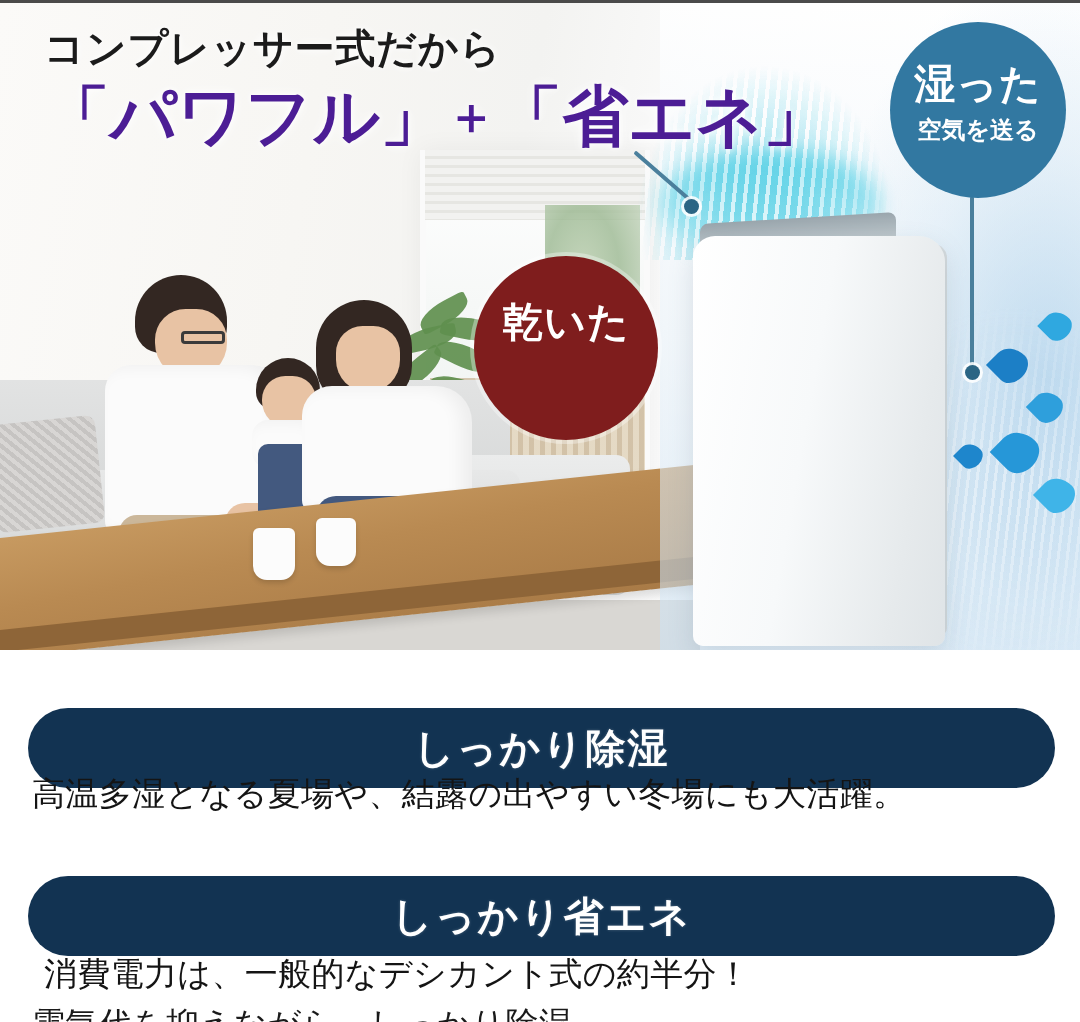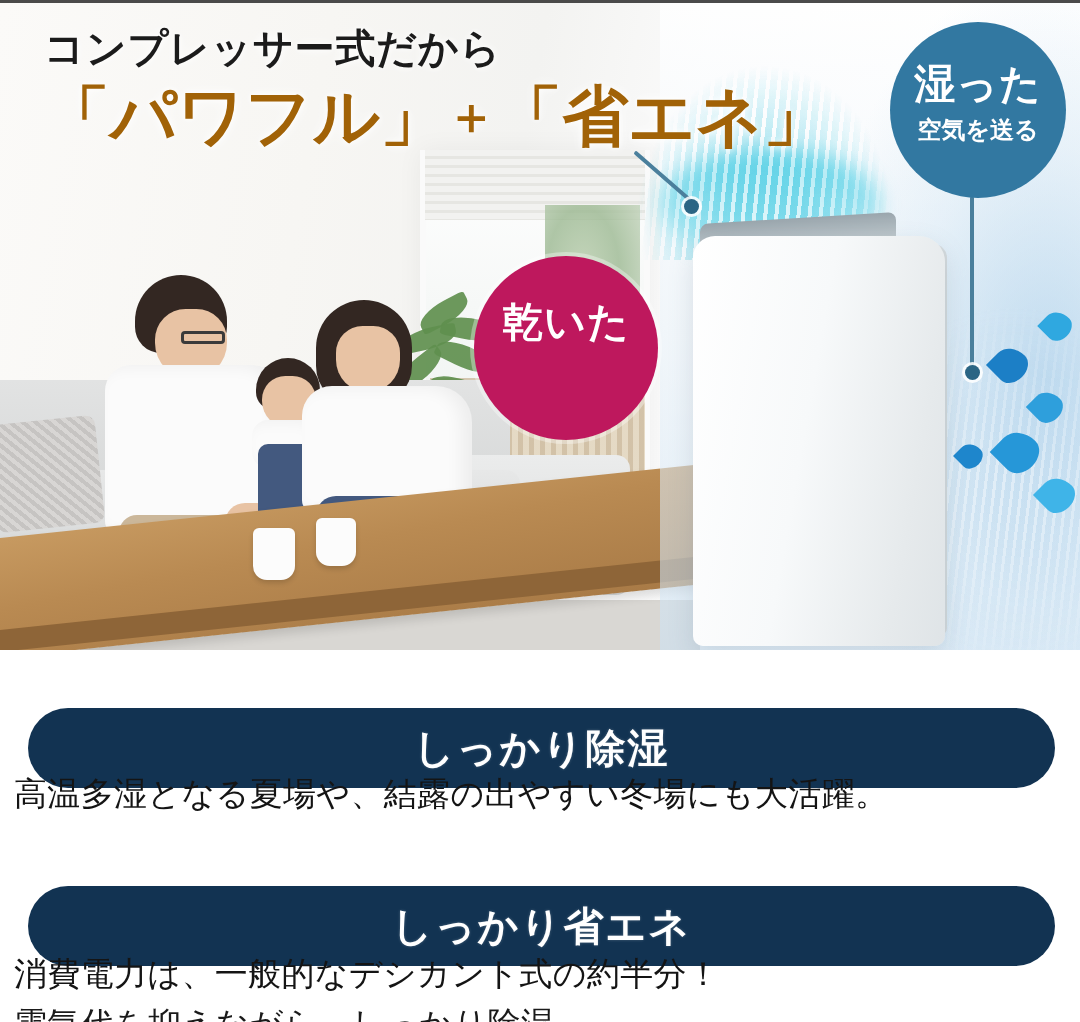--- a/index.html
+++ b/index.html
@@ -144,21 +144,21 @@
     transform:rotate(-45deg);
     border-top-left-radius:0;
   }
 
   
   .pin-circle { position:absolute; border-radius:50%; color:#fff; text-align:center; }
   .pin-circle .big { font-weight:700; letter-spacing:.02em; }
   .pin-circle .small { font-weight:700; }
 
   .circle-cyan {
-    left:474px; top:256px; width:184px; height:184px; background:#be185d;
+    left:474px; top:256px; width:184px; height:184px; background:#7f1d1d;
     box-shadow:0 0 0 4px rgba(255,255,255,.35);
   }
   .circle-cyan .big { font-size:41px; line-height:1; padding-top:46px; }
   .circle-cyan .small { font-size:25px; line-height:1; padding-top:14px; }
 
   .circle-dark {
     left:890px; top:22px; width:176px; height:176px; background:#3278A1;
   }
   .circle-dark .big { font-size:41px; line-height:1; padding-top:42px; }
   .circle-dark .small { font-size:24px; line-height:1; padding-top:13px; }
@@ -175,37 +175,37 @@
   .pill {
     position:absolute; left:28px; width:1027px; height:80px;
     background:#123352; border-radius:40px;
     display:flex; align-items:center; justify-content:center;margin-top:36px;
   }
   .pill span {
     color:#ffffff; font-size:40px; font-weight:700; letter-spacing:.05em;
     text-shadow:0 0 3px rgba(255,255,255,.25);
   }
   .pill.p1 { top:22px; }
-  .pill.p2 { top:200px; }
+  .pill.p2 { top:190px; }
   .caption {
-    position:absolute; left:14px; width:1030px;
+    position:absolute; left:32px; width:1030px;
     color:#141414; font-size:33px; font-weight:400; letter-spacing:.01em; white-space:nowrap;
   }
   .caption.c1 { top:122px; }
-  .caption.c2 { top:302px; }
+  .caption.c2 { top:302px;margin-left:12px; }
   .caption.c3 { top:352px; height:20px; overflow:hidden; color:#1a1a1a; }
 
   
   .headline { position:absolute; left:44px; top:26px; z-index:30; }
   .headline .l1 {
     font-size:40px; font-weight:700; color:#1b1b1b; letter-spacing:.02em; line-height:1.1;
     text-shadow:0 0 6px rgba(255,255,255,.9), 0 0 12px rgba(255,255,255,.8);
   }
   .headline .l2 {
-    font-size:66px; font-weight:700; color:#a16207; letter-spacing:.00em; line-height:1.18;
+    font-size:66px; font-weight:700; color:#4c1d95; letter-spacing:.00em; line-height:1.18;
     margin-top:8px;
     text-shadow:0 0 7px rgba(255,255,255,.95), 0 0 14px rgba(255,255,255,.85);
   }
   .headline .l2 .plus { font-size:50px; vertical-align:6px; }
 </style>
 </head>
 <body>
 
 <div class="hero">
 

